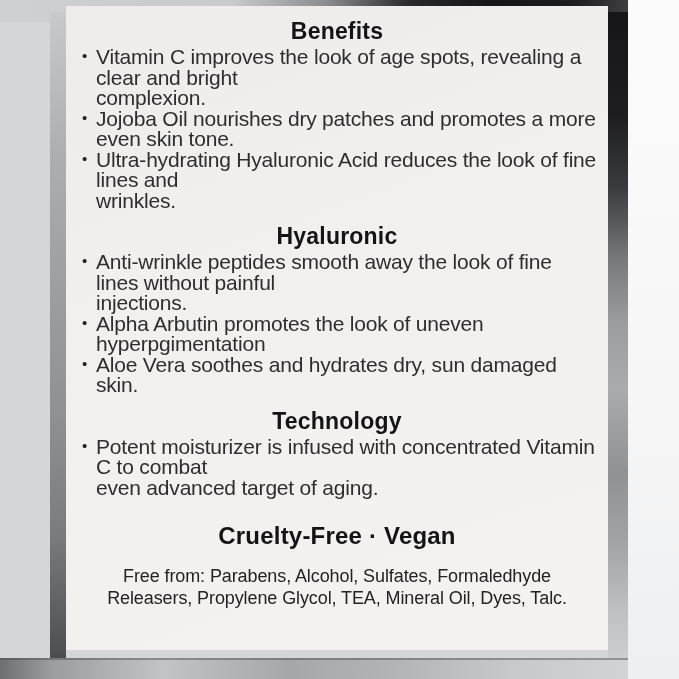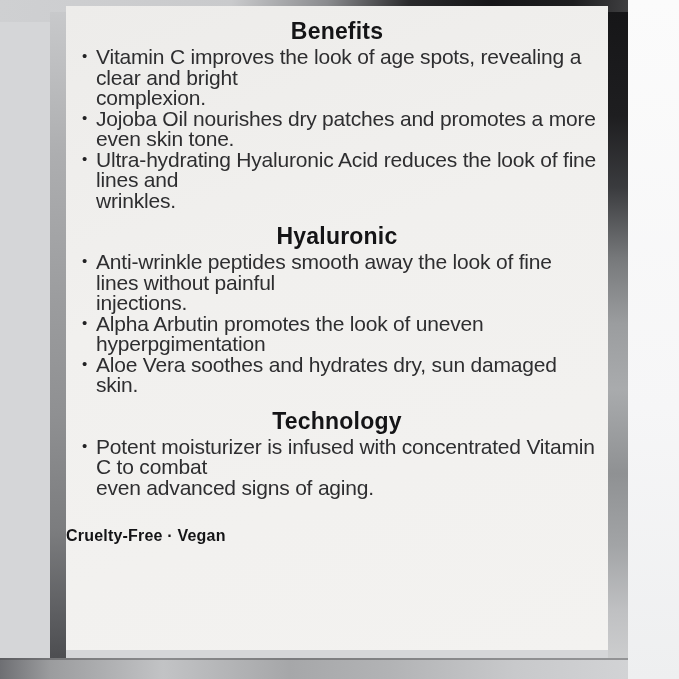--- a/index.html
+++ b/index.html
@@ -73,22 +73,22 @@
   }
   .bullets li::before {
     content: "\2022";
     position: absolute;
     left: 16px; top: -1px;
     font-size: 15px;
     color: #222224;
   }
   .badges-line {
     margin-top: 26px;
-    text-align: left;
-    font-size: 16px;
+    text-align: center;
+    font-size: 24px;
     line-height: 24px;
     font-weight: bold;
     color: #141416;
     letter-spacing: 0.2px;
   }
   .free-from {
     margin-top: 18px;
     padding: 0 20px;
     text-align: center;
     font-size: 18px;
@@ -128,20 +128,22 @@
 injections.</li>
             <li>Alpha Arbutin promotes the look of uneven hyperpgimentation</li>
             <li>Aloe Vera soothes and hydrates dry, sun damaged skin.</li>
           </ul>
   </section>
 
   <section class="label-section">
     <h2 class="section-title">Technology</h2>
     <ul class="bullets">
             <li>Potent moisturizer is infused with concentrated Vitamin C to combat
-even advanced signs of aging.</li>
+even advanced target of aging.</li>
           </ul>
   </section>
 
 </div>
     <div class="badges-line">Cruelty-Free · Vegan</div>
+    <div class="free-from">Free from: Parabens, Alcohol, Sulfates, Formaledhyde
+Releasers, Propylene Glycol, TEA, Mineral Oil, Dyes, Talc.</div>
   </div>
 </div>
 
 </body></html>

